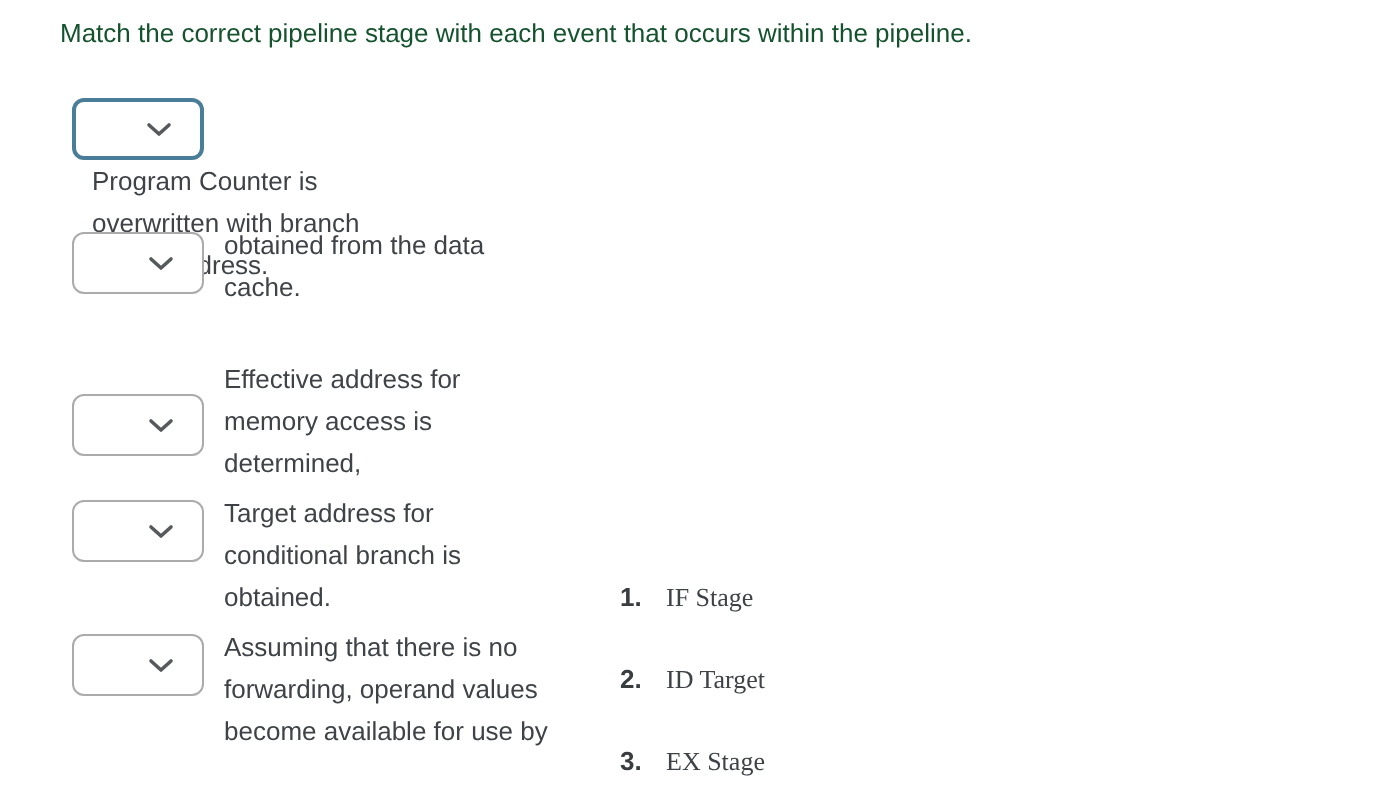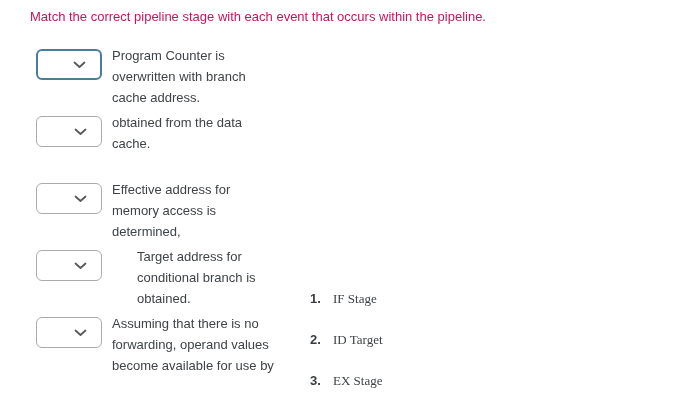--- a/index.html
+++ b/index.html
@@ -12,32 +12,32 @@
     font-family: "Liberation Sans", "DejaVu Sans", sans-serif;
     color: #3f4347;
     overflow: hidden;
   }
   .title {
     position: absolute;
     left: 30px;
     top: 8px;
     font-size: 13px;
     line-height: 17px;
-    color: #be185d;
+    color: #14532d;
   }
   .match-row {
     position: absolute;
     left: 36px;
     display: flex;
     align-items: flex-start;
   }
-  .row-0 { top: 45px; }
+  .row-0 { top: 45px; flex-direction: column; }
   .row-1 { top: 112px; }
-  .row-2 { top: 179px; }
-  .row-3 { top: 246px; gap: 25px; }
+  .row-2 { top: 179px; align-items: center; }
+  .row-3 { top: 246px; }
   .row-4 { top: 313px; justify-content: flex-end; }
   .dropdown {
     position: relative;
     width: 66px;
     height: 31px;
     margin-top: 4px;
     border: 1px solid #ababab;
     border-radius: 6px;
     background: #ffffff;
     flex: 0 0 auto;

